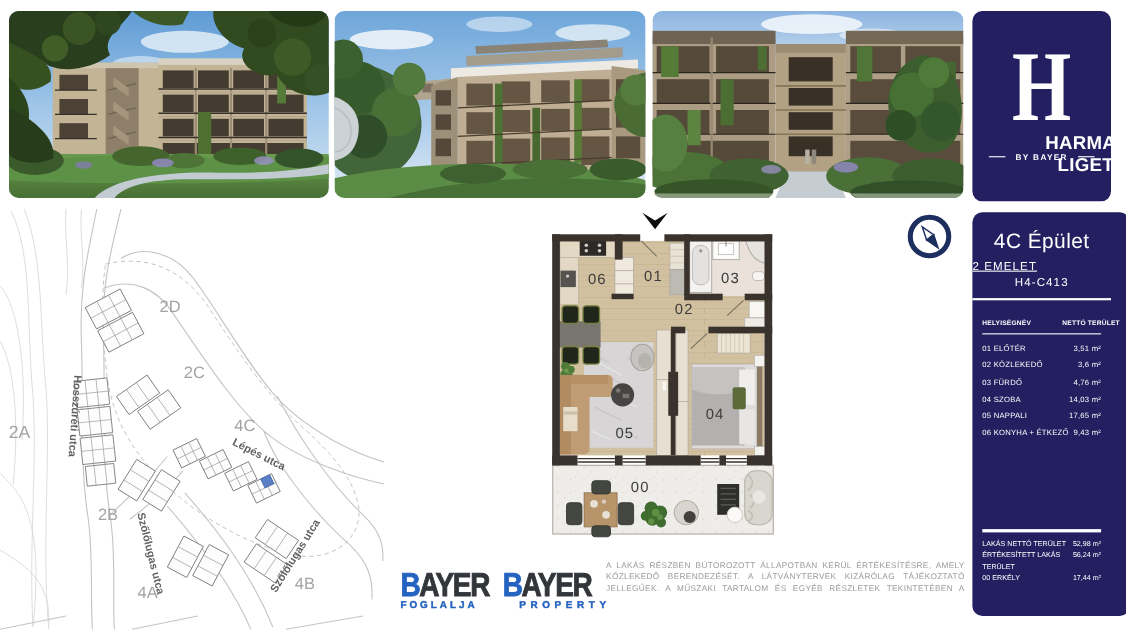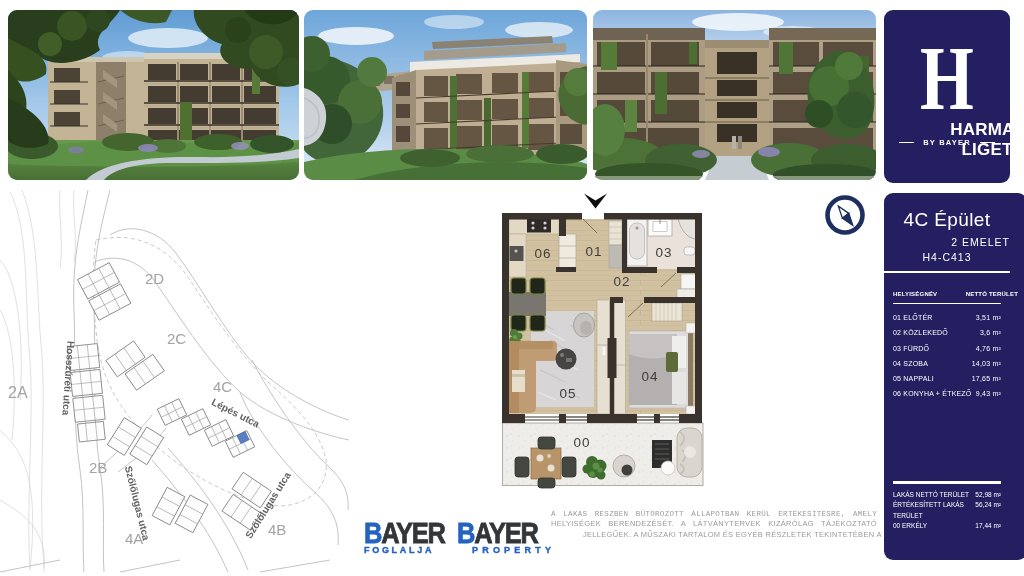--- a/index.html
+++ b/index.html
@@ -317,21 +317,21 @@
 
   <div class="abs" style="left:0;top:128px;width:126px;text-align:center;color:#fff;font-weight:bold;font-size:7.5px;letter-spacing:1.2px;">BY BAYER</div>
   <div class="abs" style="left:15px;top:131.5px;width:15px;height:1.3px;background:#fff;"></div>
   <div class="abs" style="left:96px;top:131.5px;width:15px;height:1.3px;background:#fff;"></div>
 </div>
 
 <div class="abs" style="left:884px;top:193px;width:143px;height:367px;background:#241f60;border-radius:9px;color:#fff;">
 
   <div class="abs" style="left:0;top:16px;width:126px;text-align:center;font-size:19px;letter-spacing:0.4px;">4C Épület</div>
 
-  <div class="abs" style="left:0;top:43px;width:126px;text-align:right;font-size:10.5px;letter-spacing:1px;">2 EMELET</div>
+  <div class="abs" style="left:0;top:43px;width:126px;text-align:left;font-size:10.5px;letter-spacing:1px;text-decoration:underline;">2 EMELET</div>
 
   <div class="abs" style="left:0;top:58px;width:126px;text-align:center;font-size:10.5px;letter-spacing:1px;">H4-C413</div>
 
   <div class="abs" style="left:0;top:78px;width:126px;height:2px;background:#fff;"></div>
 
   <div class="abs" style="left:9px;top:97.5px;font-size:6px;font-weight:bold;letter-spacing:0.2px;">HELYISÉGNÉV</div>
   <div class="abs" style="right:9px;top:97.5px;font-size:6px;font-weight:bold;letter-spacing:0.2px;">NETTÓ TERÜLET</div>
   <div class="abs" style="left:9px;top:109.5px;width:108px;height:1.2px;background:#fff;"></div>
 
   <div class="abs" style="left:9px;top:117px;width:108px;font-size:7px;letter-spacing:0.2px;line-height:15.3px;white-space:nowrap;">
@@ -762,18 +762,18 @@
   <div style="font-weight:bold;font-size:30px;letter-spacing:-1.5px;line-height:25px;color:#32363a;-webkit-text-stroke:0.8px #32363a;transform:scaleX(0.85);transform-origin:0 0;white-space:nowrap;"><span style="color:#2563c0;-webkit-text-stroke:0.8px #2563c0;">B</span>AYER</div>
   <div style="font-weight:bold;font-size:9px;letter-spacing:2.7px;color:#2563c0;-webkit-text-stroke:0.4px #2563c0;white-space:nowrap;">FOGLALJA</div>
 </div>
 
 <div class="abs" style="left:457px;top:520px;width:84px;">
   <div style="font-weight:bold;font-size:30px;letter-spacing:-1.5px;line-height:25px;color:#32363a;-webkit-text-stroke:0.8px #32363a;transform:scaleX(0.85);transform-origin:0 0;white-space:nowrap;"><span style="color:#2563c0;-webkit-text-stroke:0.8px #2563c0;">B</span>AYER</div>
   <div style="font-weight:bold;font-size:9px;letter-spacing:4.2px;color:#2563c0;-webkit-text-stroke:0.4px #2563c0;white-space:nowrap;padding-left:15px;">PROPERTY</div>
 </div>
 
 <div class="abs" style="left:551px;top:509px;width:326px;font-size:7.5px;line-height:10.3px;letter-spacing:0.3px;color:#9b9b9b;white-space:nowrap;">
-<div style="text-align:justify;text-align-last:justify;font-family:Liberation Mono, monospace;">A LAKÁS RÉSZBEN BÚTOROZOTT ÁLLAPOTBAN KERÜL ÉRTÉKESÍTÉSRE, AMELY</div>
-<div style="text-align:justify;text-align-last:justify;">HELYISÉGEK BERENDEZÉSÉT. A LÁTVÁNYTERVEK KIZÁRÓLAG TÁJÉKOZTATÓ</div>
-<div style="text-align:justify;text-align-last:justify;margin-left:32px;">JELLEGŰEK. A MŰSZAKI TARTALOM ÉS EGYÉB RÉSZLETEK TEKINTETÉBEN A</div>
+<div style="text-align:justify;text-align-last:justify;">A LAKÁS RÉSZBEN BÚTOROZOTT ÁLLAPOTBAN KERÜL ÉRTÉKESÍTÉSRE, AMELY</div>
+<div style="text-align:justify;text-align-last:justify;">KÖZLEKEDŐ BERENDEZÉSÉT. A LÁTVÁNYTERVEK KIZÁRÓLAG TÁJÉKOZTATÓ</div>
+<div style="text-align:justify;text-align-last:justify;">JELLEGŰEK. A MŰSZAKI TARTALOM ÉS EGYÉB RÉSZLETEK TEKINTETÉBEN A</div>
 </div>
 
 </div>
 
 </body></html>

